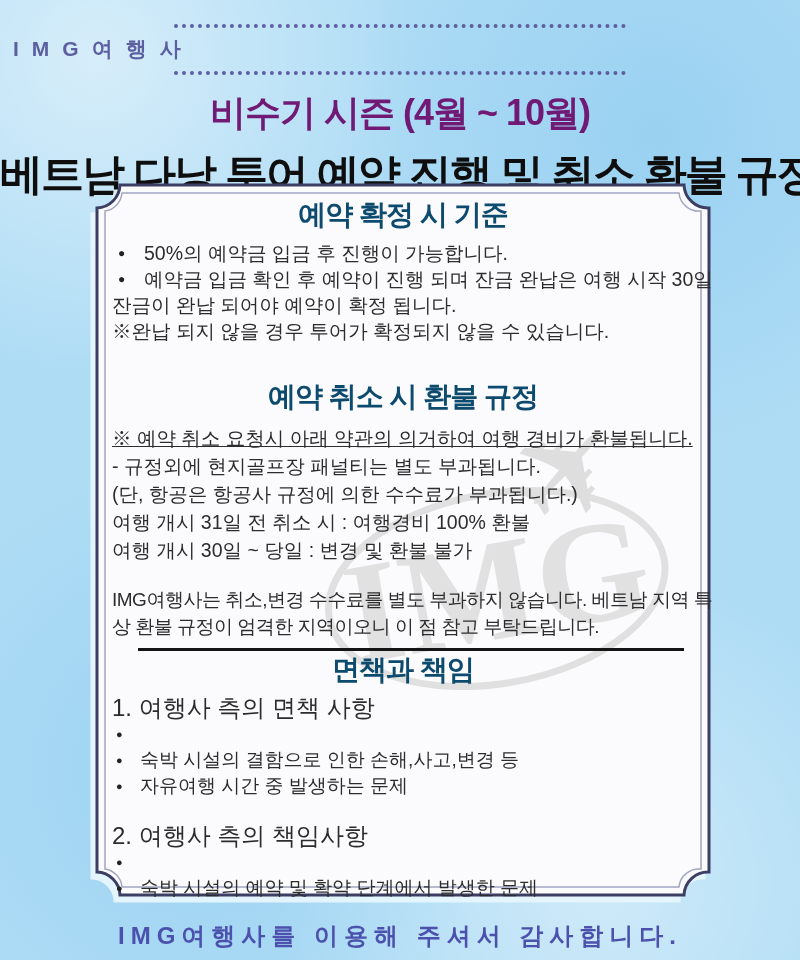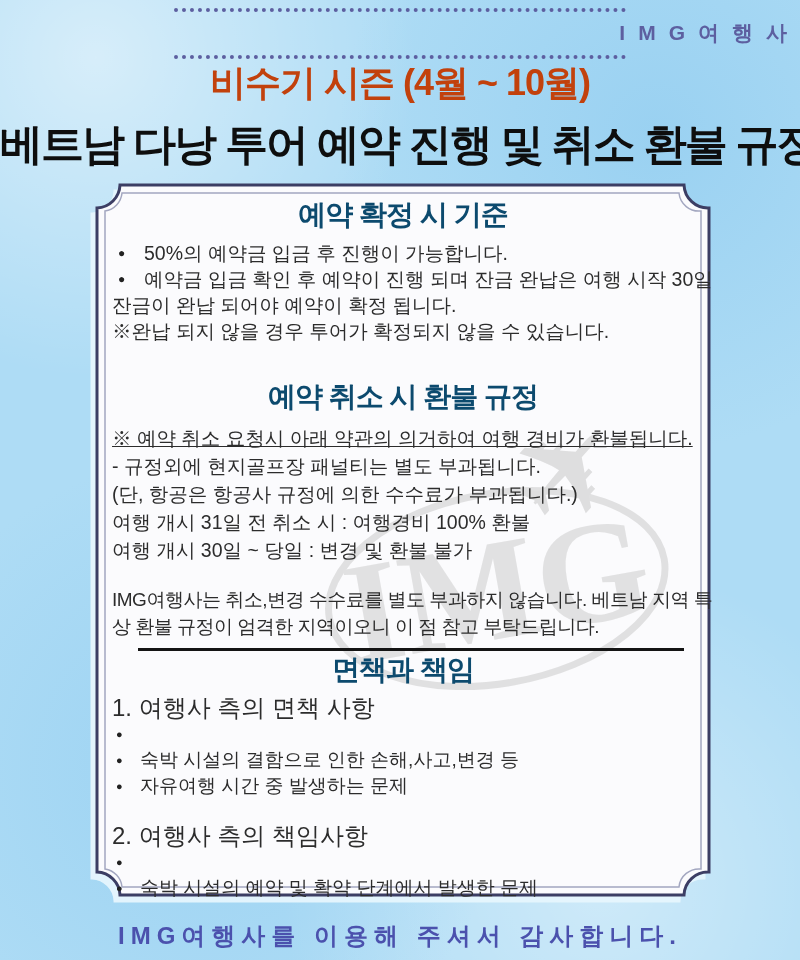--- a/index.html
+++ b/index.html
@@ -8,27 +8,27 @@
     font-family:"Liberation Sans",sans-serif;
     background-color:#aedcf5;
     background-image:
       radial-gradient(circle at 12% 6%, rgba(255,255,255,.5), transparent 28%),
       radial-gradient(circle at 82% 14%, rgba(137,200,238,.55), transparent 30%),
       radial-gradient(circle at 55% 45%, rgba(255,255,255,.35), transparent 35%),
       radial-gradient(circle at 25% 80%, rgba(140,202,240,.5), transparent 32%),
       radial-gradient(circle at 75% 92%, rgba(255,255,255,.4), transparent 30%);
   }
   
-  .brand-block{padding-top:8px;text-align:right;}
+  .brand-block{padding-top:24px;text-align:left;}
   .dotline{width:452px;margin:0 auto;height:0;border-top:4px dotted #5d5fa0;}
   .brand-text{color:#5d5fa0;font-weight:bold;font-size:21px;letter-spacing:13px;
     padding:7px 0 8px;text-indent:13px;}
   
-  .title-season{text-align:center;font-size:36px;font-weight:800;
-    color:#c2410c;letter-spacing:-1px;white-space:nowrap;}
+  .title-season{margin-top:14px;text-align:center;font-size:36px;font-weight:800;
+    color:#701a75;letter-spacing:-1px;white-space:nowrap;}
   .title-main{margin-top:8px;text-align:center;font-size:43px;font-weight:800;
     color:#0e0e0e;letter-spacing:-2px;white-space:nowrap;}
   
   .card{position:absolute;left:94px;top:182px;width:618px;height:716px;}
   .card .frame{position:absolute;left:0;top:0;width:618px;height:716px;
     filter:drop-shadow(-5px 6px 0 rgba(230,245,253,.95));}
   .watermark{position:absolute;left:210px;top:240px;width:400px;height:300px;
     opacity:.5;transform:rotate(-10deg);z-index:1;pointer-events:none;}
   .card-content{position:absolute;left:0;top:0;right:0;bottom:0;
     padding:10px 18px 0;z-index:2;overflow:hidden;}

